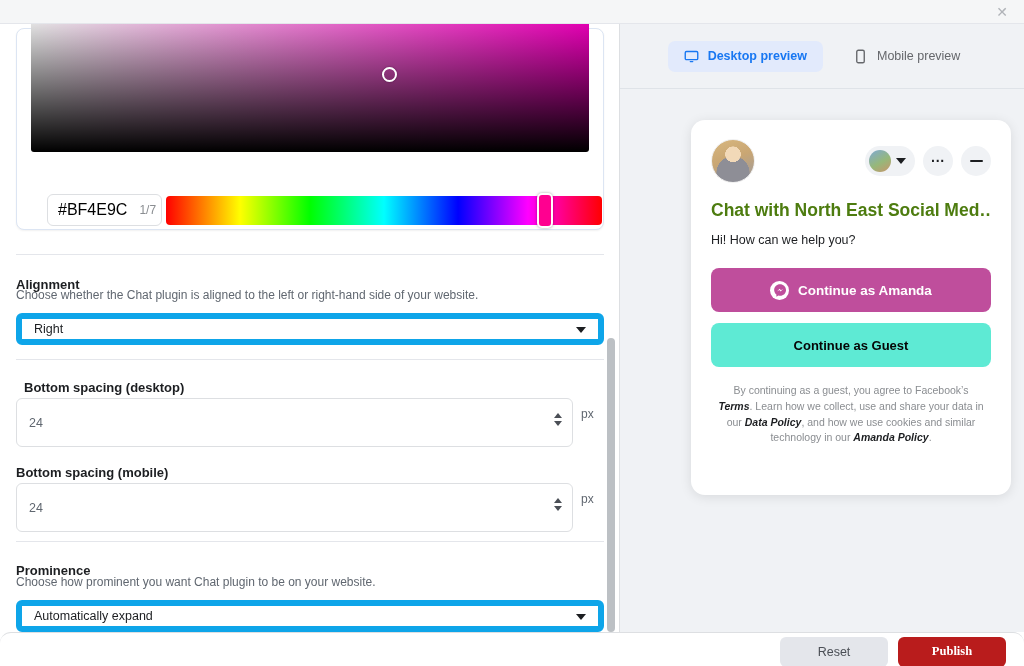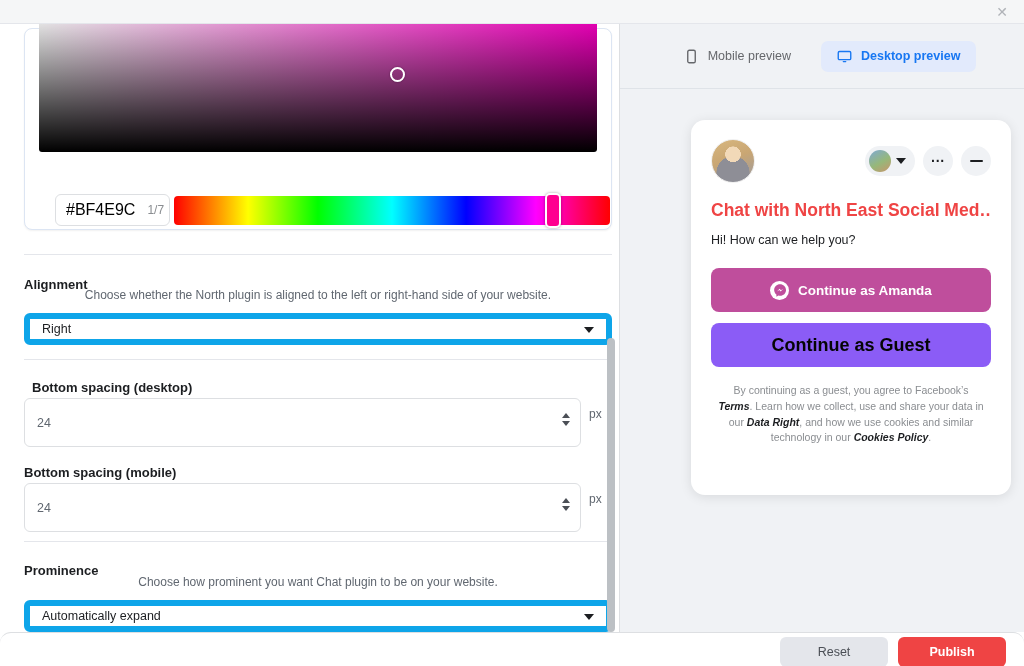--- a/index.html
+++ b/index.html
@@ -34,21 +34,21 @@
     position:absolute; left:0; top:24px; width:1024px; height:608px;
     display:flex;
   }
 
   
   .left-pane {
     position:relative; width:620px; height:608px;
     background:#fff; overflow:hidden;
     border-right:1px solid #dddfe2;
   }
-  .left-scroll { position:absolute; left:8px; top:0; width:620px; height:608px;text-align:center; }
+  .left-scroll { position:absolute; left:0; top:0; width:620px; height:608px; }
 
   
   .color-card {
     position:absolute; left:16px; top:4px; width:588px; height:202px;
     background:#fff; border:1px solid #dce5f3; border-radius:8px;
     box-shadow: 0 1px 2px rgba(0,0,0,.06);
   }
   .sat-area {
     position:absolute; left:14px; top:-22px; width:558px; height:145px;
     border-radius:3px; overflow:hidden;
@@ -163,34 +163,34 @@
   }
   .mini-caret { width:0;height:0;border-left:5px solid transparent;border-right:5px solid transparent;border-top:6px solid #1c1e21; }
   .round-btn {
     width:30px; height:30px; border-radius:50%; background:#f0f2f5;
     display:flex; align-items:center; justify-content:center; cursor:pointer;
     color:#1c1e21; font-size:14px; font-weight:bold; line-height:1;
   }
   .dash { width:13px; height:2px; background:#1c1e21; border-radius:1px; }
 
   .chat-title {
-    margin-top:16px; font-size:17.5px; font-weight:bold; color:#ef4444;
+    margin-top:16px; font-size:17.5px; font-weight:bold; color:#4d7c0f;
     white-space:nowrap; overflow:hidden;
   }
   .chat-sub { margin-top:12px; font-size:12.5px; color:#1c1e21; }
 
   .btn-primary {
     margin-top:21px; height:44px; border-radius:8px;
     display:flex; align-items:center; justify-content:center; gap:9px;
     color:#fff; font-size:13.5px; font-weight:bold; cursor:pointer;
   }
   .btn-secondary {
-    margin-top:11px; height:44px; border-radius:8px; background:#8b5cf6;
+    margin-top:11px; height:44px; border-radius:8px; background:#5eead4;
     display:flex; align-items:center; justify-content:center;
-    color:#050505; font-size:18px; font-weight:bold; cursor:pointer;
+    color:#050505; font-size:13px; font-weight:bold; cursor:pointer;
   }
   .msgr-mini {
     width:19px; height:19px; border-radius:50%; background:#fff;
     display:flex; align-items:center; justify-content:center;
   }
   .legal {
     margin-top:16px; text-align:center; font-size:10.5px;
     color:#8a8d91; line-height:1.5; padding:0 6px;
   }
   .legal b { color:#1c1e21; cursor:pointer;font-style:italic; }
@@ -237,21 +237,21 @@
             <span class="hex-count">1/7</span>
           </div>
           <div class="hue-strip">
             <div class="hue-thumb"></div>
           </div>
         </div>
 
         <div class="divider" style="top:230px;"></div>
 
         <div class="field-label" style="left:16px; top:245px;">Alignment</div>
-        <div class="field-desc" style="left:16px; top:263px; width:588px;">Choose whether the North plugin is aligned to the left or right-hand side of your website.</div>
+        <div class="field-desc" style="left:16px; top:263px; width:588px;">Choose whether the Chat plugin is aligned to the left or right-hand side of your website.</div>
         <div class="select-box" style="left:16px; top:289px; width:588px;">
           <span>Right</span>
           <span class="caret"></span>
         </div>
 
         <div class="divider" style="top:335px;"></div>
 
         <div class="field-label" style="left:16px; top:348px;padding-left:8px;">Bottom spacing (desktop)</div>
         <div class="num-box" style="left:16px; top:374px; width:557px;">
           <span>24</span>
@@ -283,32 +283,32 @@
       </div>
 
       <div class="scrollbar-track">
         <div class="scrollbar-thumb"></div>
       </div>
     </div>
 
     <div class="right-pane">
 
       <div class="preview-tabs">
-        <div class="tab">
-          <svg width="15" height="15" viewBox="0 0 24 24">
-            <rect x="6" y="2" width="12" height="20" rx="2.5" fill="none" stroke="#65676b" stroke-width="2.2"></rect>
-          </svg>
-          <span>Mobile preview</span>
-        </div>
         <div class="tab active">
           <svg width="15" height="15" viewBox="0 0 24 24">
             <rect x="2" y="4" width="20" height="13" rx="2" fill="none" stroke="#1877f2" stroke-width="2.2"></rect>
             <rect x="9" y="19" width="6" height="2" rx="1" fill="#1877f2"></rect>
           </svg>
           <span>Desktop preview</span>
+        </div>
+        <div class="tab">
+          <svg width="15" height="15" viewBox="0 0 24 24">
+            <rect x="6" y="2" width="12" height="20" rx="2.5" fill="none" stroke="#65676b" stroke-width="2.2"></rect>
+          </svg>
+          <span>Mobile preview</span>
         </div>
       </div>
 
       <div class="chat-card">
         <div class="chat-head">
           <div class="avatar-big"></div>
           <div class="head-actions">
             <div class="mini-pill">
               <span class="mini-avatar"></span>
               <span class="mini-caret"></span>
@@ -331,24 +331,24 @@
             </svg>
           </span>
           <span>Continue as Amanda</span>
         </div>
 
         <div class="btn-secondary">
           <span>Continue as Guest</span>
         </div>
 
         <div class="legal">
-          <span>By continuing as a guest, you agree to Facebook’s </span><b>Terms</b><span>. Learn how we collect, use and share your data in our </span><b>Data Right</b><span>, and how we use cookies and similar technology in our </span><b>Cookies Policy</b><span>.</span>
+          <span>By continuing as a guest, you agree to Facebook’s </span><b>Terms</b><span>. Learn how we collect, use and share your data in our </span><b>Data Policy</b><span>, and how we use cookies and similar technology in our </span><b>Amanda Policy</b><span>.</span>
         </div>
       </div>
 
     </div>
   </div>
 
   <div class="footer">
     <div class="btn-reset">Reset</div>
-    <div class="btn-publish" id="publish-btn" style="background: #ef4444;">Publish</div>
+    <div class="btn-publish" id="publish-btn" style="background: #b91c1c; font-family: Liberation Serif, serif;">Publish</div>
   </div>
 </div>
 
 </body></html>

